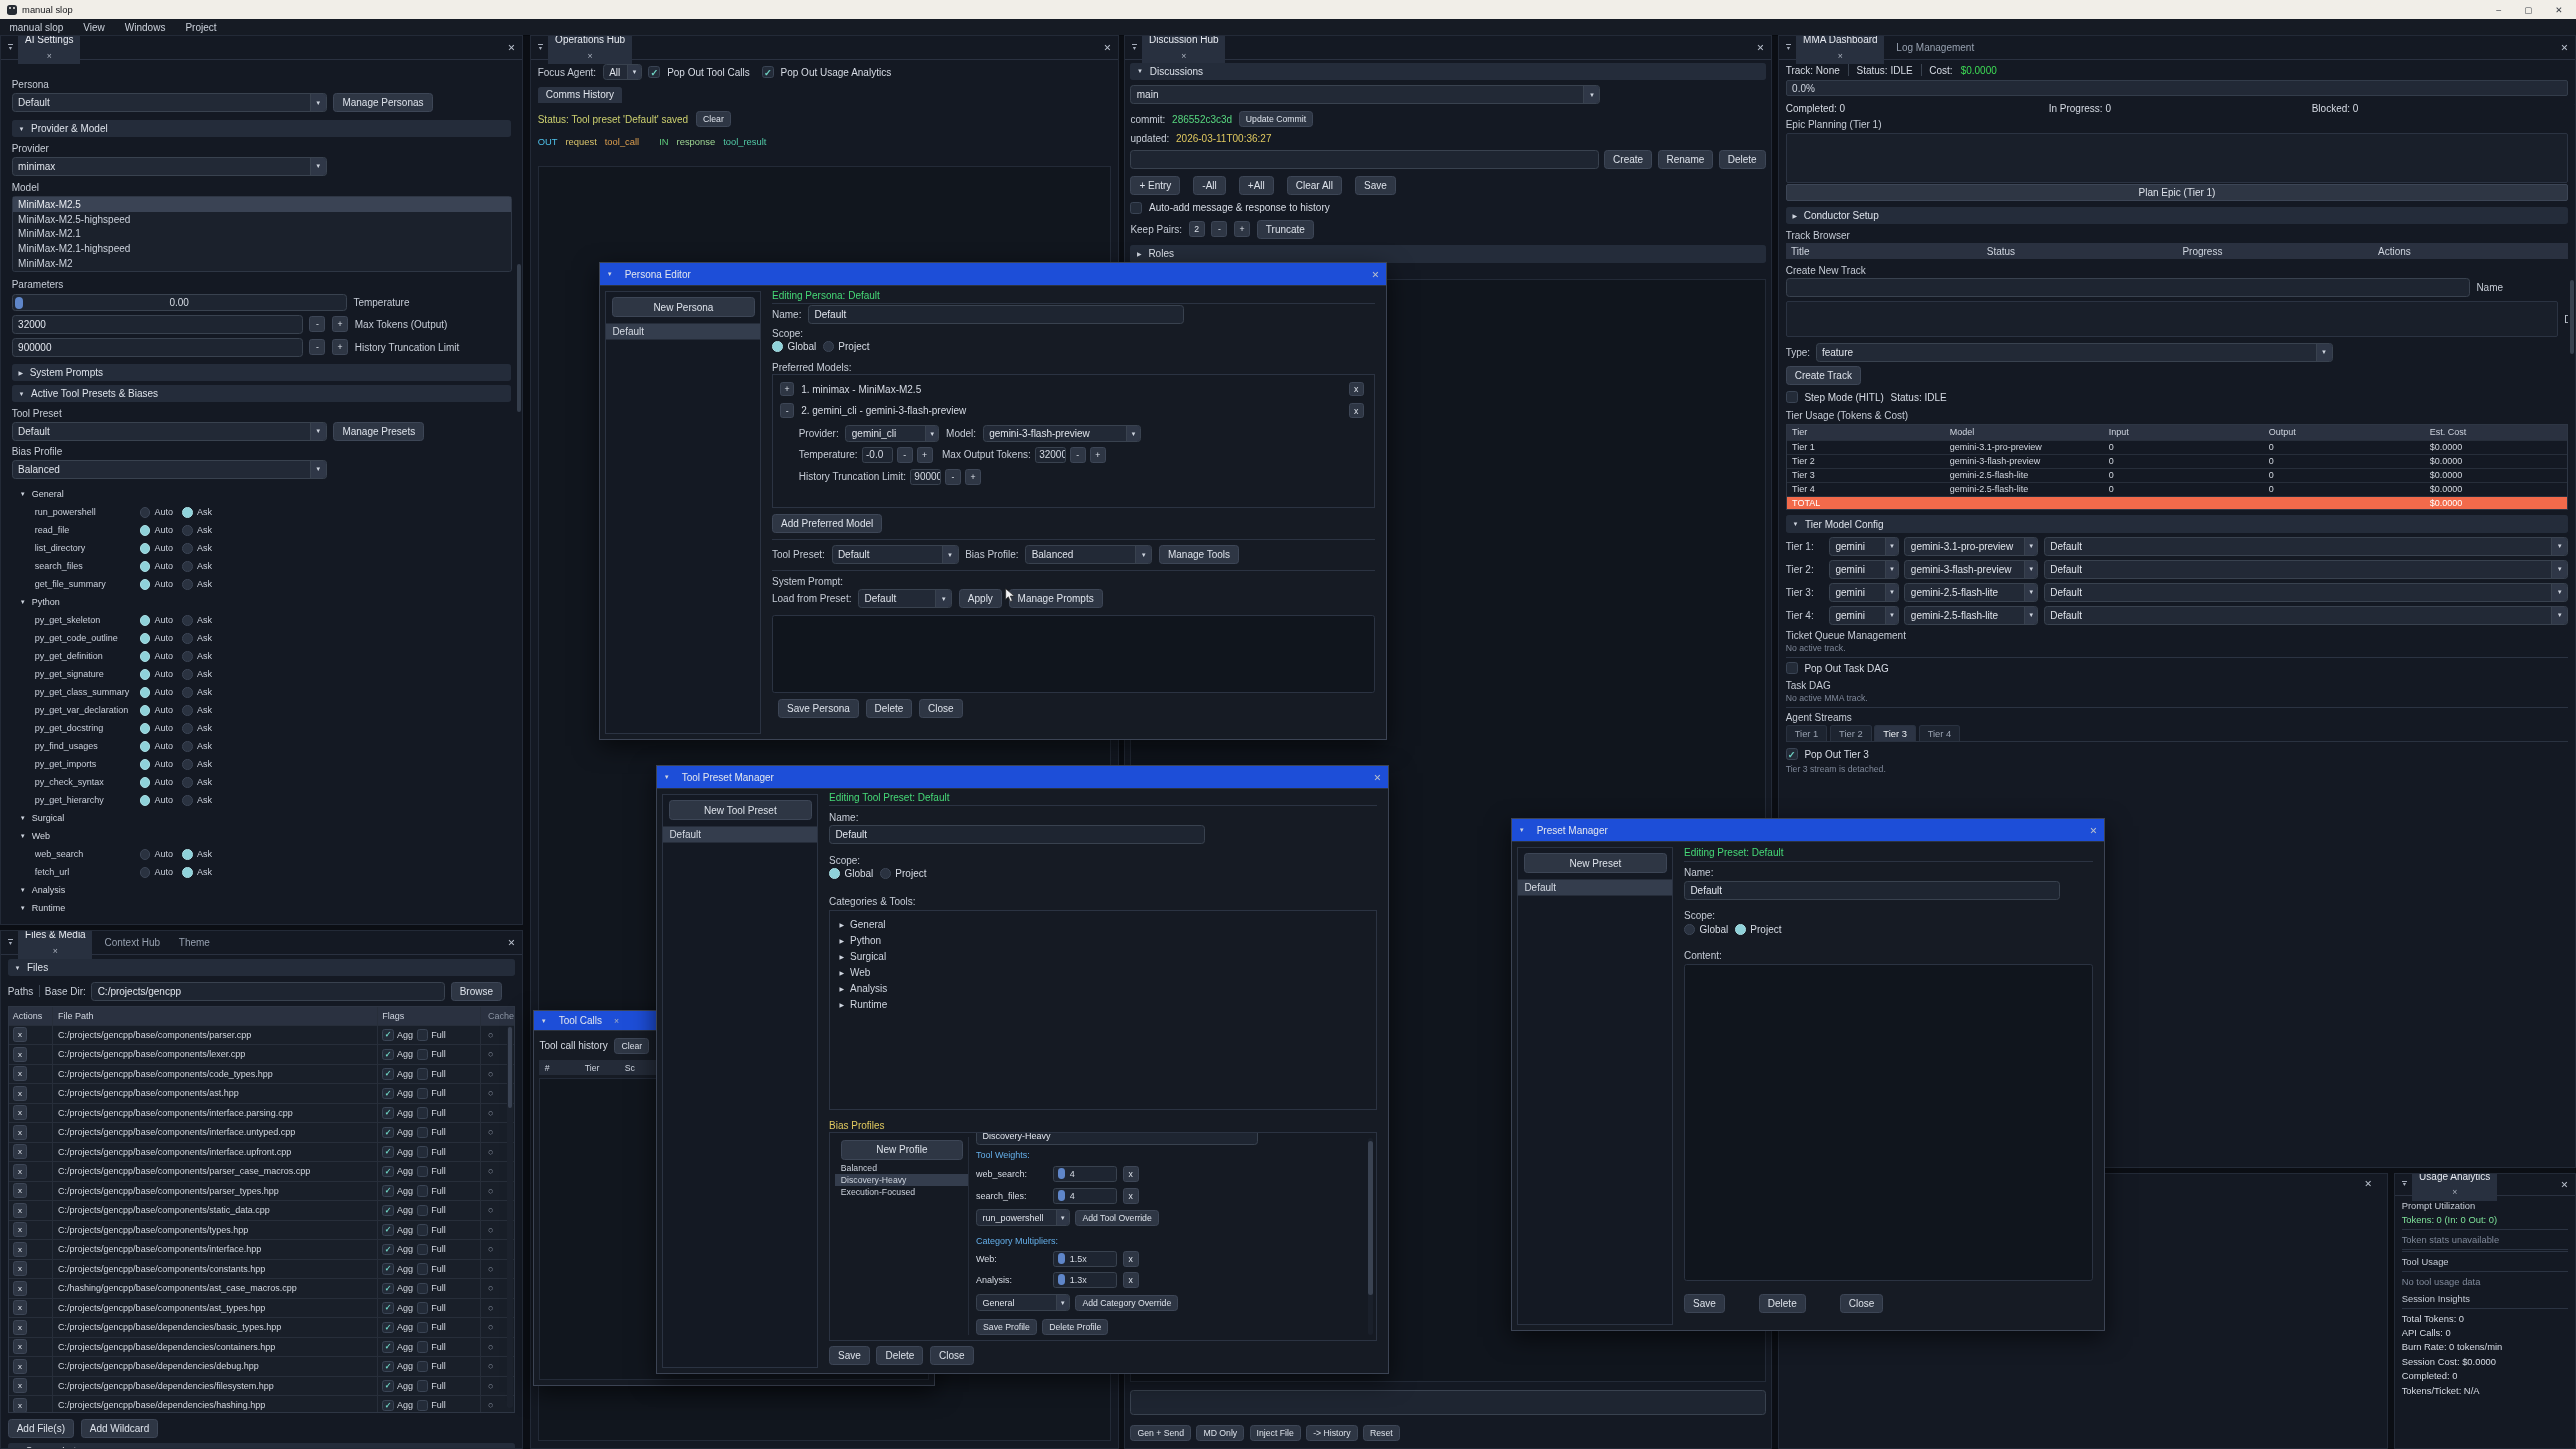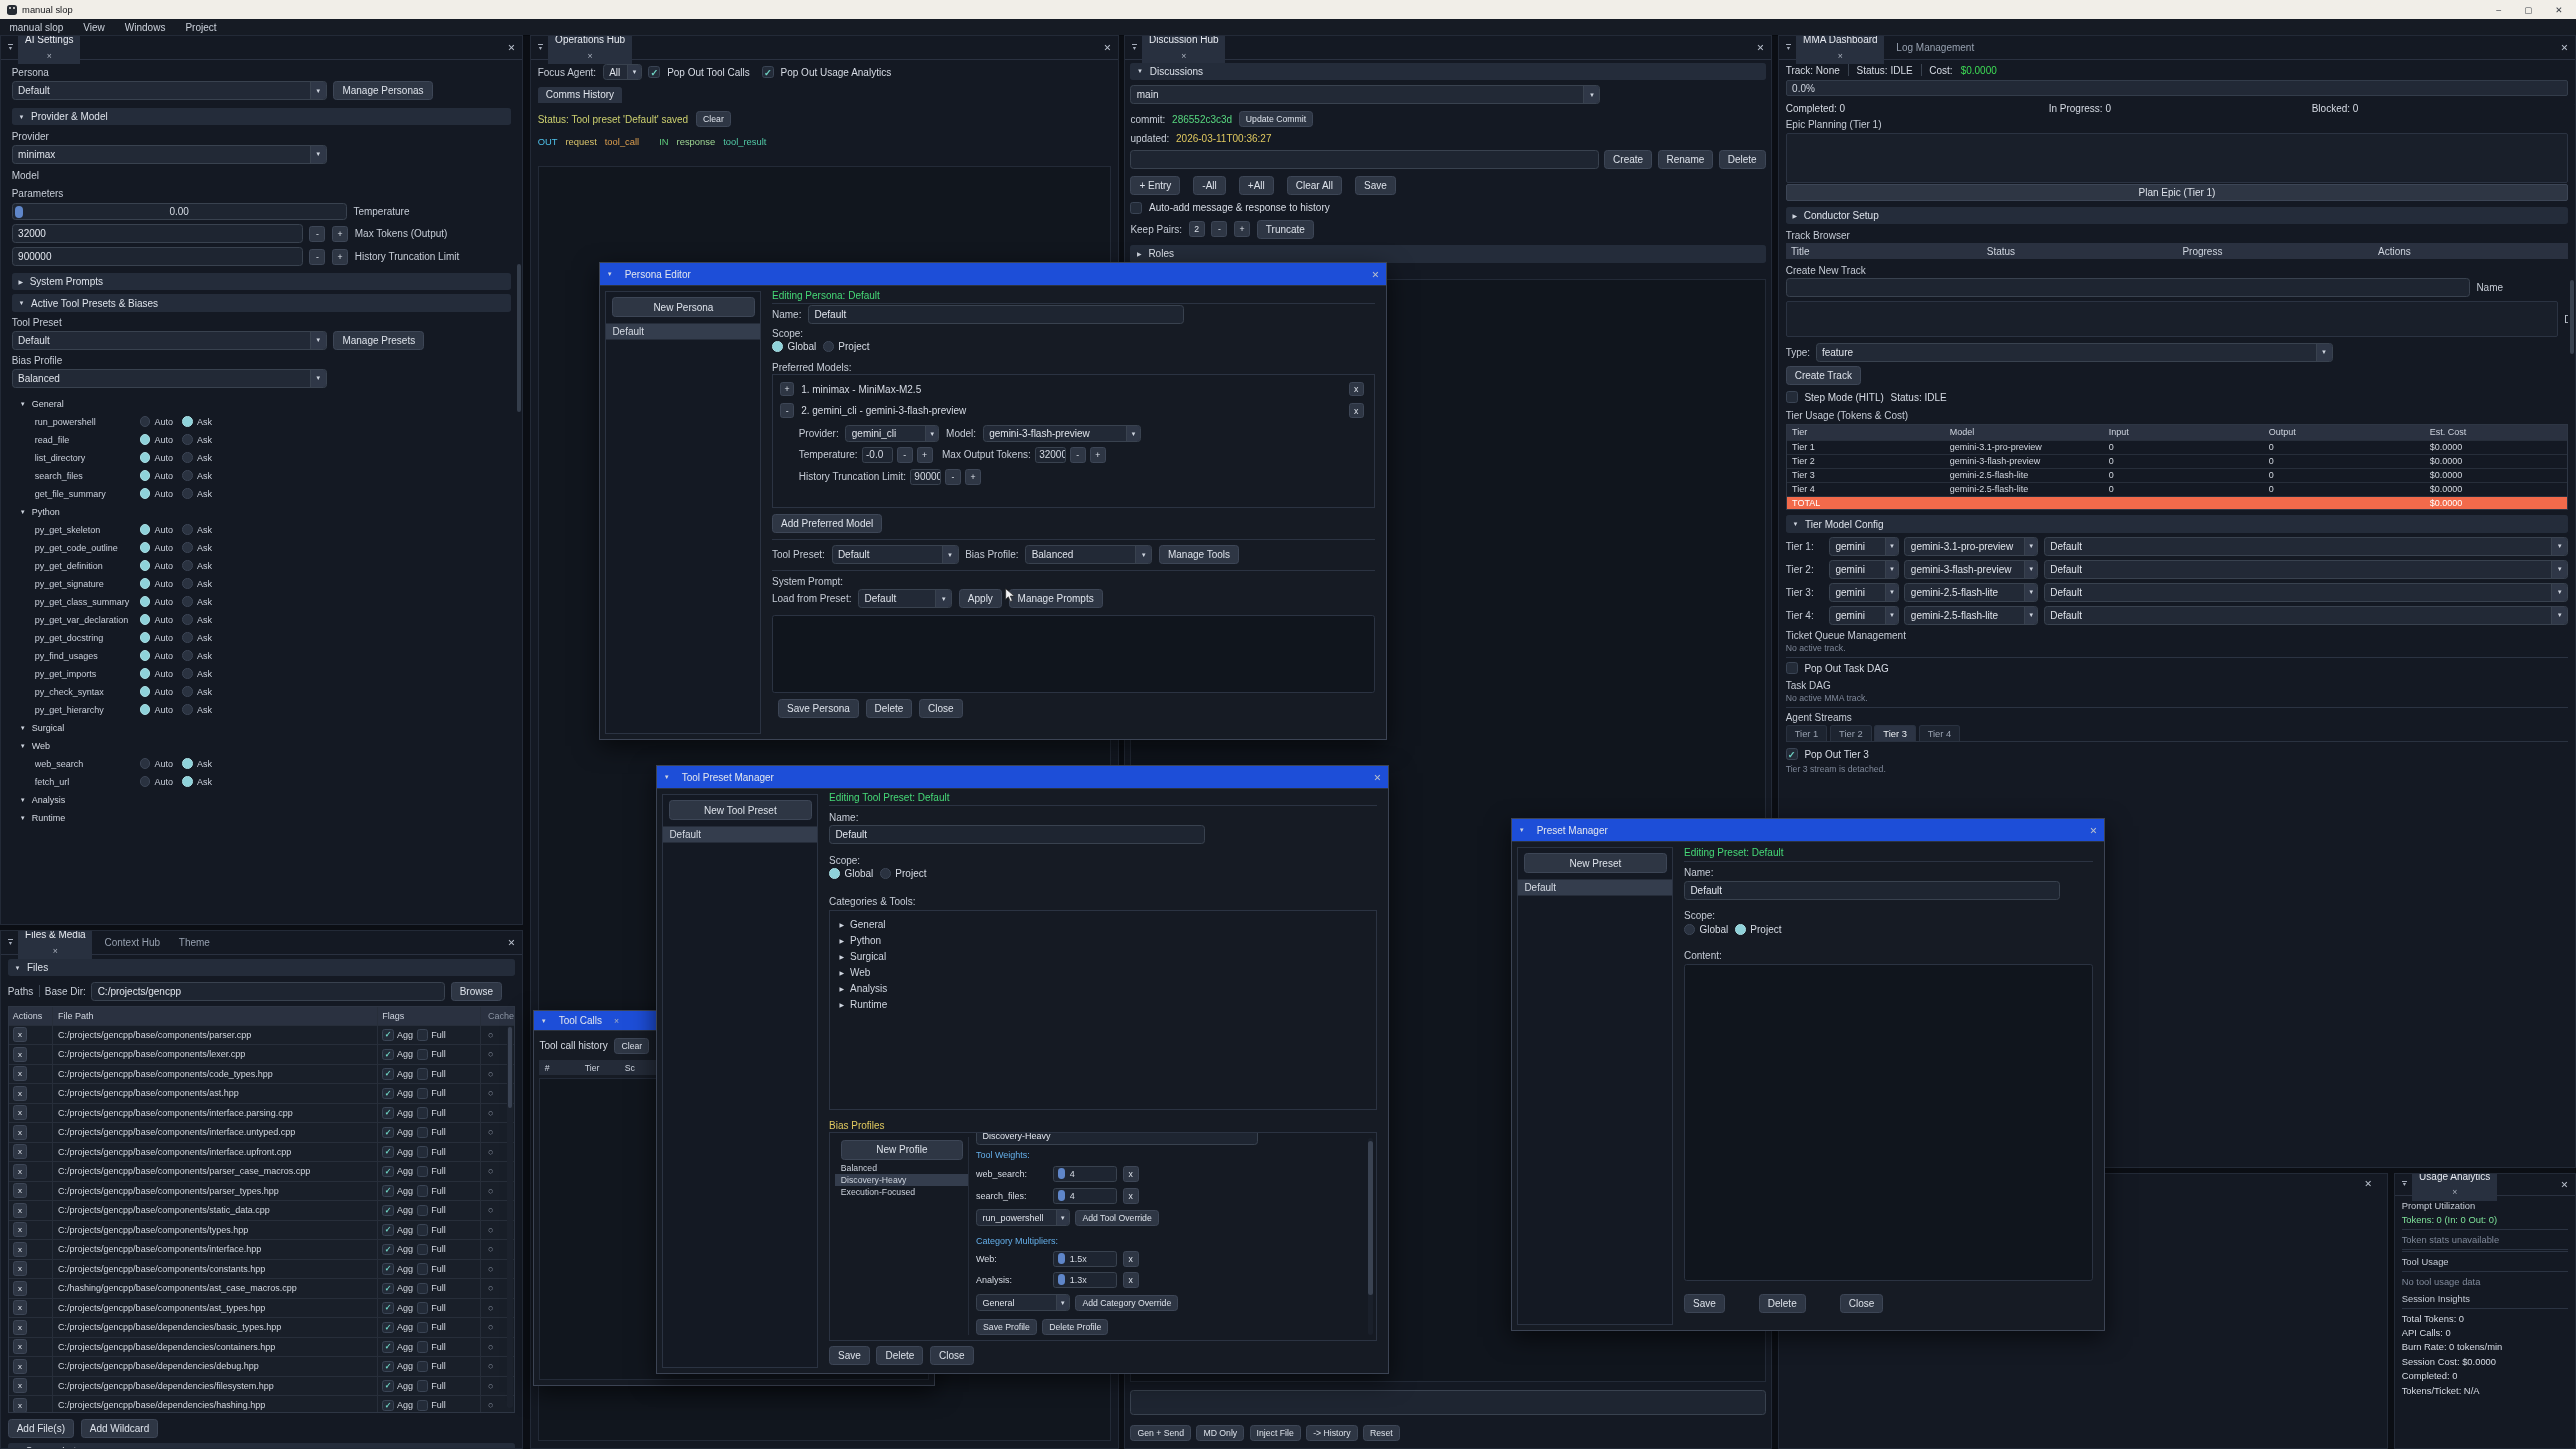--- a/index.html
+++ b/index.html
@@ -35,21 +35,21 @@
   .chd{height:17.4px;background:#242c3a;border-radius:2.7px;display:flex;align-items:center;gap:6.7px;padding:0 6.7px;color:#dde2ea;}
   .flabel{color:#c6ccd6;}
   .cb{width:12px;height:12px;border-radius:2.7px;background:#232b38;border:0.7px solid #3a4454;display:inline-flex;align-items:center;justify-content:center;color:#6fd3c3;font-size:9.4px;font-weight:bold;flex:none;}
   .rad{width:10.7px;height:10.7px;border-radius:50%;background:#2a3240;border:1.3px solid #3c4555;flex:none;}
   .rad.on{background:var(--accent);border-color:#a8dde2;}
   .muted{color:var(--muted);font-size:8.7px;}
   .hr{border:none;border-top:0.7px solid #2b3342;margin:4px 0;}
   .row{display:flex;align-items:center;gap:6.7px;}
   
   #ai-settings{left:0;top:35px;width:523px;height:890px;}
-  #ai-settings .body{padding:4px 10.7px 0 10.7px;}
+  #ai-settings .body{padding:4px 10.7px 0 10.7px;margin-top:12px;}
   #ai-settings .sel{width:315px;}
   .listbox{background:#1b212c;border:0.7px solid #2e3644;border-radius:2.7px;width:500px;}
   .opt{height:14.8px;display:flex;align-items:center;padding:0 5.4px;color:#ccd2dc;}
   .opt.sel-item{background:#3a4354;color:#e8ebf0;}
   .slider{width:335px;height:17.4px;background:#1e2531;border:0.7px solid #39424f;border-radius:3.4px;position:relative;display:flex;align-items:center;justify-content:center;}
   .thumb{position:absolute;left:2px;top:2px;width:8.7px;height:12px;background:#5f86c9;border-radius:4px;}
   .numrow .inp{width:291px;}
   .toolgrid{margin-top:6.7px;}
   .tg-group{height:18px;display:flex;align-items:center;gap:6px;padding-left:8px;color:#d4d9e2;font-size:9px;}
   .tg-tool{height:18px;display:flex;align-items:center;padding-left:23px;font-size:9px;color:#c9cfda;}
@@ -228,20 +228,28 @@
       <span>Provider &amp; Model</span>
     </div>
     <div class="flabel" style="margin-top:5.4px;">Provider</div>
     <div class="row" style="margin-top:2.7px;">
       <span class="sel">
         <span class="selval">minimax</span>
         <span class="selcar caret">▼</span>
       </span>
     </div>
     <div class="flabel" style="margin-top:6.7px;">Model</div>
+    <div class="listbox" style="margin-top:2.7px;">
+
+    <div class="opt sel-item">MiniMax-M2.5</div>
+        <div class="opt">MiniMax-M2.5-highspeed</div>
+        <div class="opt">MiniMax-M2.1</div>
+        <div class="opt">MiniMax-M2.1-highspeed</div>
+        <div class="opt">MiniMax-M2</div>
+      </div>
     <div class="flabel" style="margin-top:6.7px;">Parameters</div>
     <div class="row" style="margin-top:4px;">
       <span class="slider">
         <span class="thumb"></span>
         <span>0.00</span>
       </span>
       <span class="flabel">Temperature</span>
     </div>
     <div class="row numrow" style="margin-top:4px;">
       <span class="inp">32000</span>

